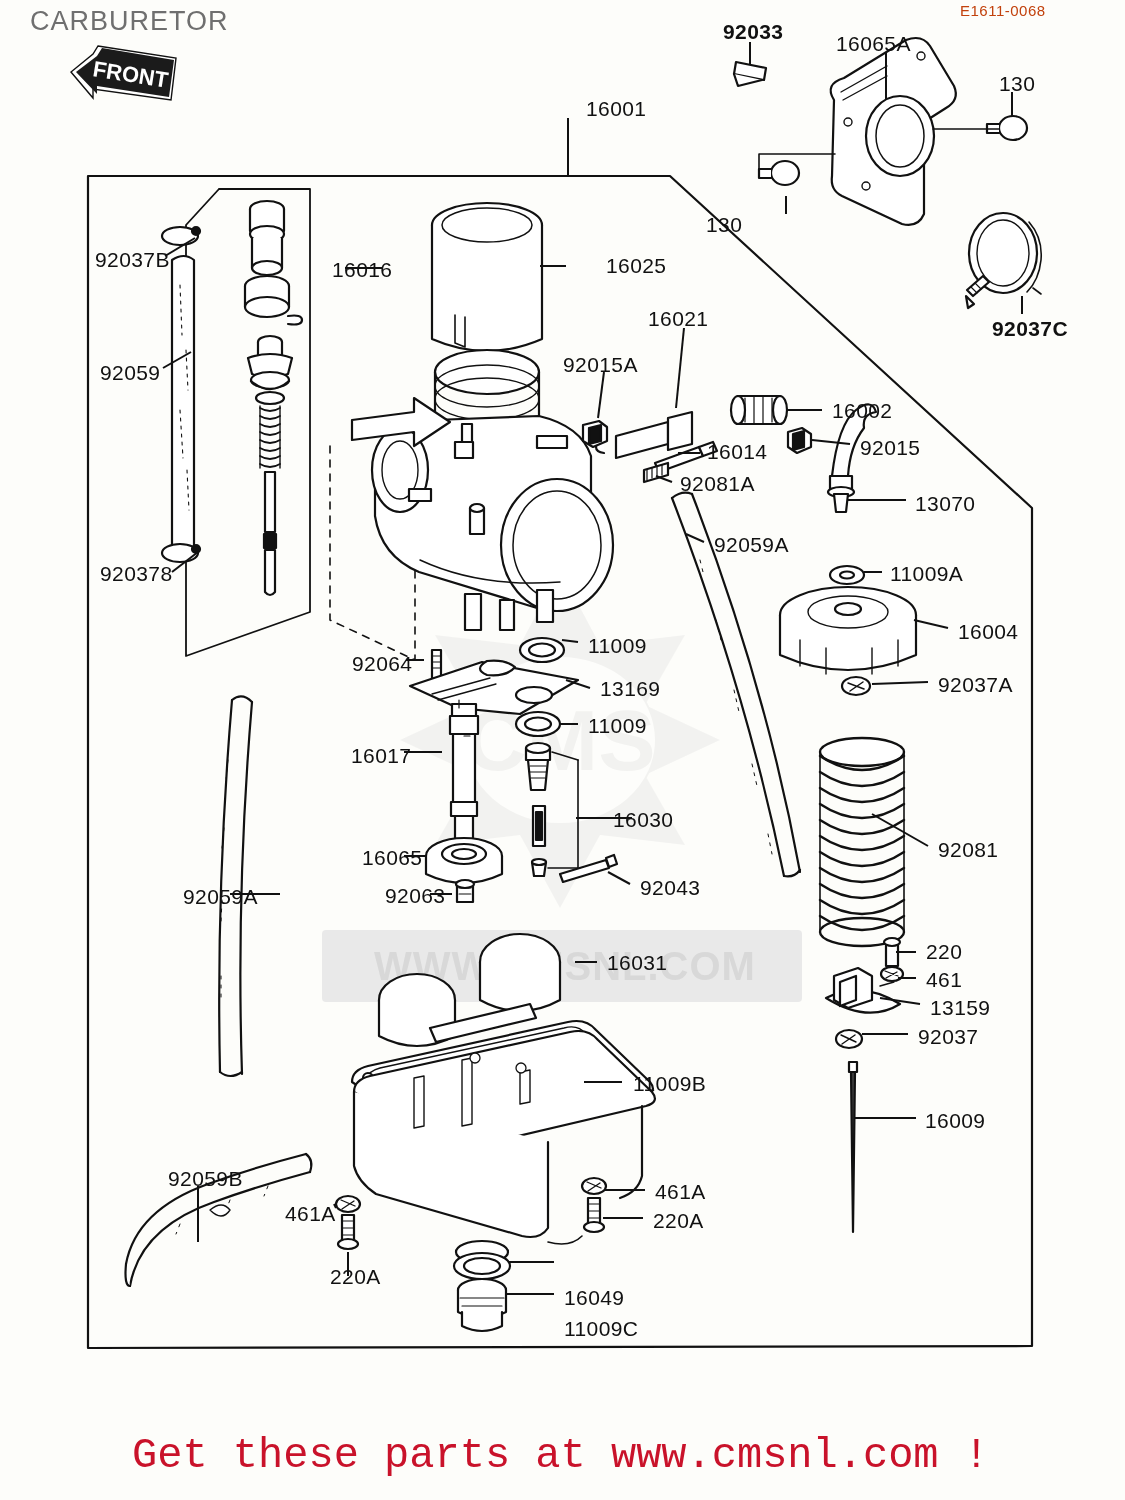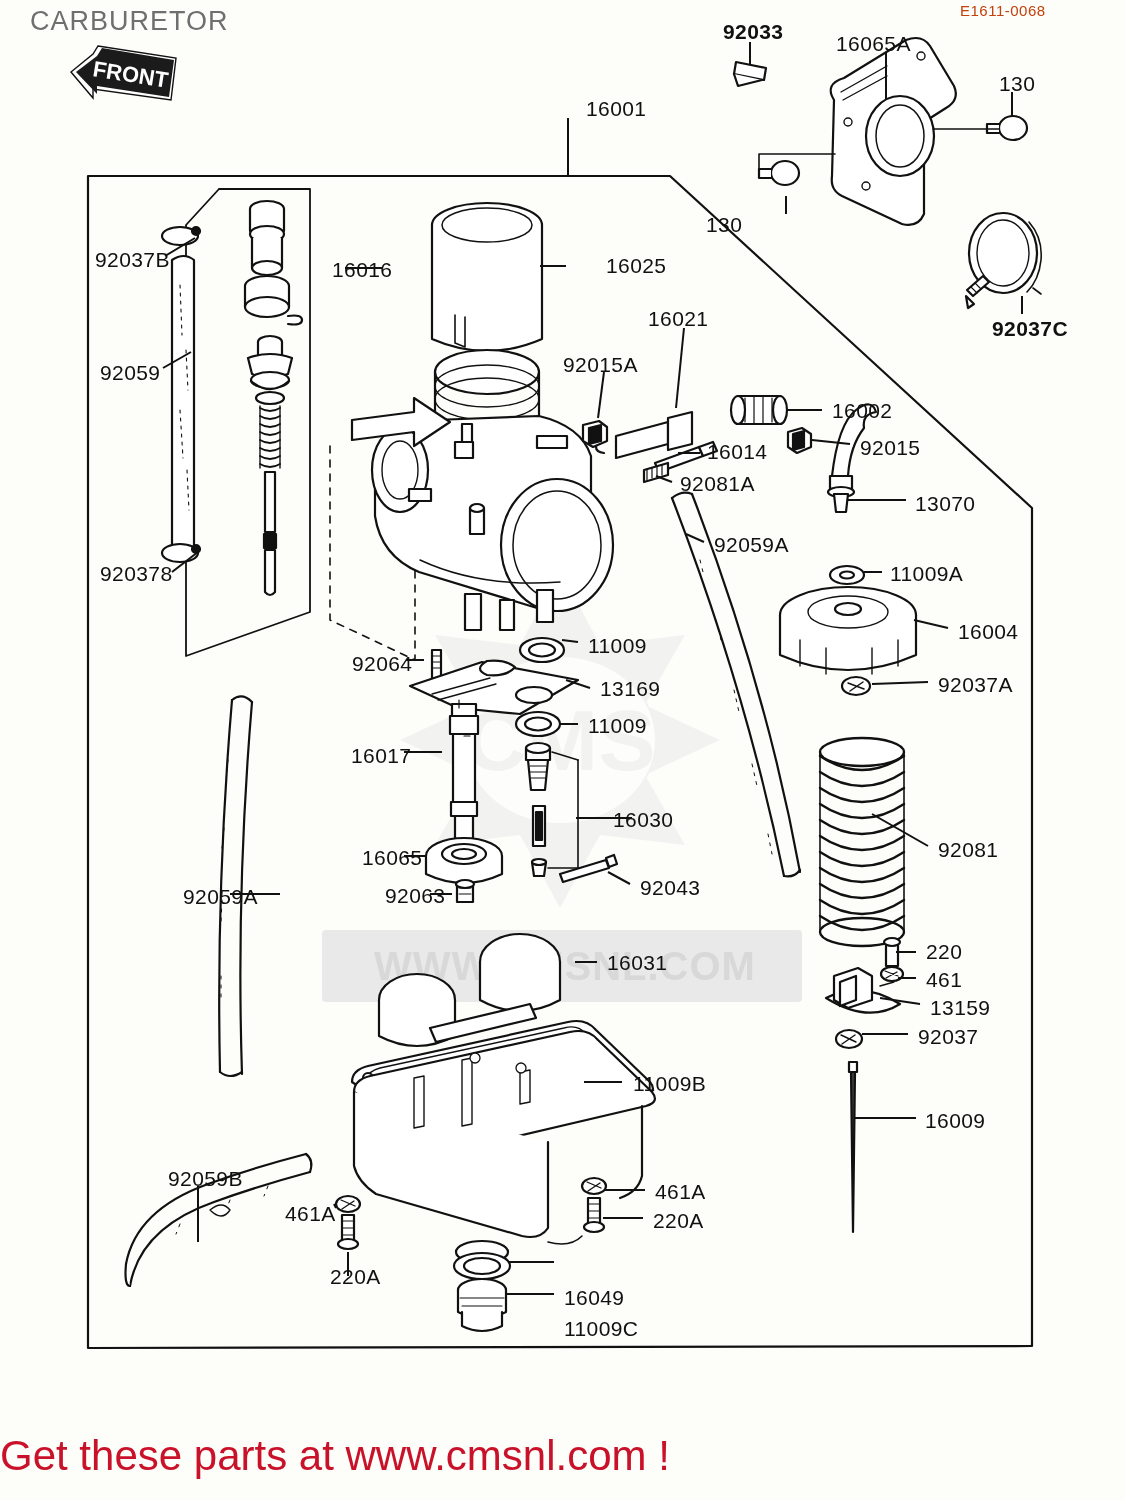--- a/index.html
+++ b/index.html
@@ -21,22 +21,22 @@
   
   #watermark{position:absolute;left:300px;top:540px;width:520px;height:520px;
              opacity:.30;pointer-events:none;}
   #watermark-band{position:absolute;left:322px;top:930px;width:480px;height:72px;
              background:#e9e9e9;border-radius:4px;pointer-events:none;}
   #watermark-text{position:absolute;left:330px;top:944px;width:470px;text-align:center;
              font-size:40px;font-weight:bold;color:#d8d8d8;letter-spacing:1px;
              font-family:"Liberation Sans","DejaVu Sans",sans-serif;pointer-events:none;}
 
   
-  #footer{position:absolute;left:0;top:1432px;width:989px;text-align:left;
-          font-size:42px;color:#c9122a;font-family:Liberation Sans, sans-serif;
+  #footer{position:absolute;left:0;top:1432px;width:989px;text-align:right;
+          font-size:42px;color:#c9122a;font-family:Liberation Mono, monospace;
           letter-spacing:0px;}
 
   
   #art{position:absolute;left:0;top:0;width:1125px;height:1400px;}
   #art *{vector-effect:non-scaling-stroke;}
 </style>
 </head>
 <body>
 
 <div id="page-title">CARBURETOR</div>

